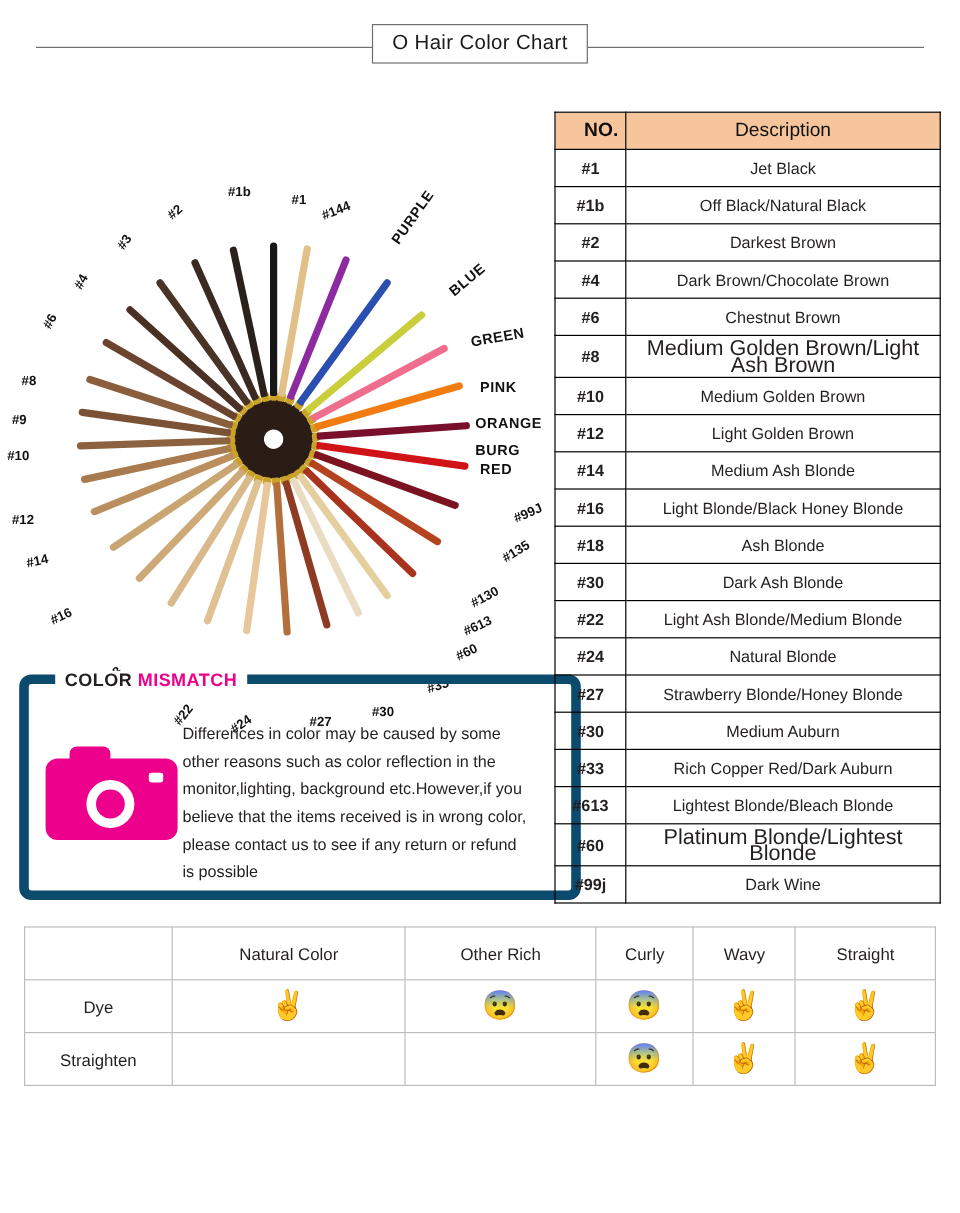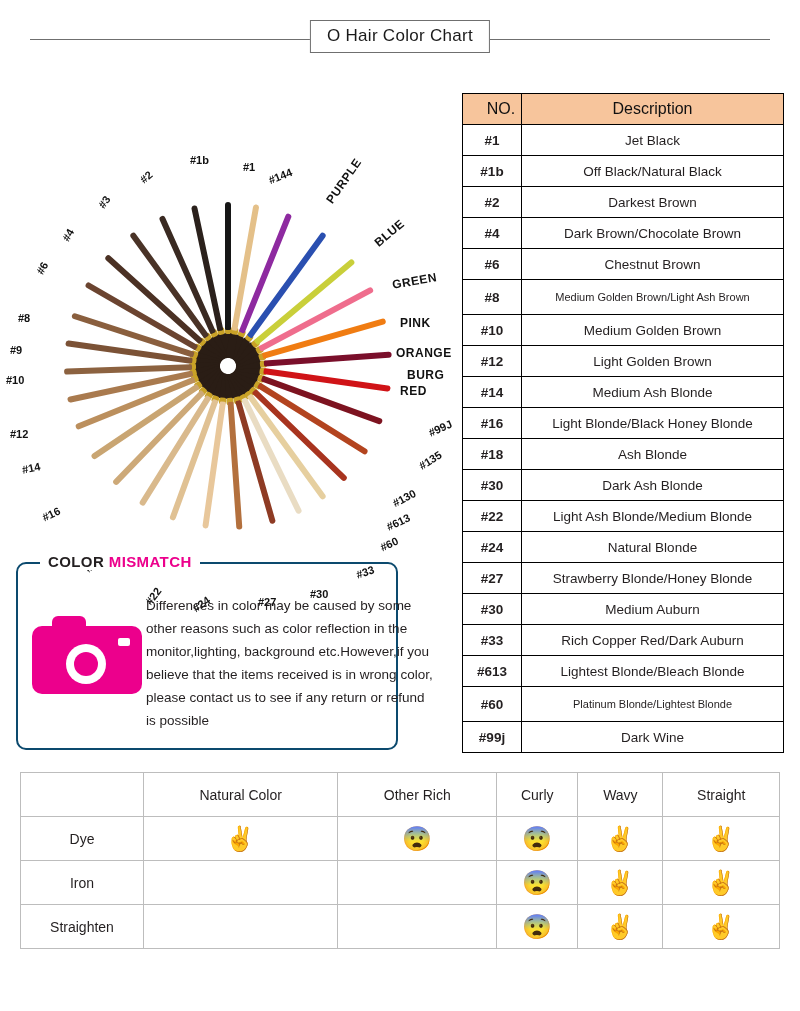--- a/index.html
+++ b/index.html
@@ -118,23 +118,23 @@
     font-size: 12px;
     font-weight: bold;
     letter-spacing: 0.5px;
   }
 
   
   .mismatch {
     position: absolute;
     left: 16px;
     top: 562px;
-    width: 382px;
+    width: 468px;
     height: 188px;
-    border: 2px solid #0c4a6e;
+    border: 8px solid #0c4a6e;
     border-radius: 10px;
     box-sizing: border-box;
   }
   .mismatch-title {
     position: absolute;
     left: 22px;
     top: -11px;
     background: #ffffff;
     padding: 0 8px;
     font-size: 15px;
@@ -210,31 +210,31 @@
     vertical-align: middle;
     padding: 0;
   }
   .desc-table thead th {
     background: #f7c59c;
     height: 30px;
     font-size: 16px;
     font-weight: normal;
     color: #111;
   }
-  .desc-table thead th.no-col { font-weight: normal; padding-left: 18px; }
+  .desc-table thead th.no-col { font-weight: bold; padding-left: 18px; }
   .desc-table td.no-col {
     width: 58px;
     font-weight: bold;
     font-size: 13.5px;
   }
   .desc-table td {
     height: 30px;
   }
   .desc-table td.desc-col.two-line {
-    font-size: 11px;
+    font-size: 18px;
     line-height: 14px;
     padding: 2px 2px;
   }
 
   
   .warm-wrap {
     position: absolute;
     left: 20px;
     top: 772px;
     width: 760px;
@@ -424,21 +424,21 @@
       <div class="root"></div>
       <div class="ring"></div>
       <div class="hair tip" style="background: linear-gradient(90deg, rgb(208, 19, 23) 0%, rgb(208, 19, 23) 70%, rgb(208, 19, 23) 100%);"></div>
     </div>
     <div class="lbl word" style="left: 400px; top: 318px;">RED</div>
     <div class="strand" style="left: 228px; top: 300px; transform: rotate(-4deg);">
       <div class="root"></div>
       <div class="ring"></div>
       <div class="hair tip" style="background: linear-gradient(90deg, rgb(122, 15, 43) 0%, rgb(122, 15, 43) 70%, rgb(122, 15, 43) 100%);"></div>
     </div>
-    <div class="lbl word" style="left: 407px; top: 302px;">BURG</div>
+    <div class="lbl word" style="left: 396px; top: 302px;">BURG</div>
     <div class="strand" style="left: 228px; top: 300px; transform: rotate(-16deg);">
       <div class="root"></div>
       <div class="ring"></div>
       <div class="hair tip" style="background: linear-gradient(90deg, rgb(240, 124, 18) 0%, rgb(240, 124, 18) 70%, rgb(240, 124, 18) 100%);"></div>
     </div>
     <div class="lbl word" style="left: 396px; top: 280px;">ORANGE</div>
     <div class="strand" style="left: 228px; top: 300px; transform: rotate(-28deg);">
       <div class="root"></div>
       <div class="ring"></div>
       <div class="hair tip" style="background: linear-gradient(90deg, rgb(239, 109, 141) 0%, rgb(239, 109, 141) 70%, rgb(239, 109, 141) 100%);"></div>
@@ -590,28 +590,20 @@
     <tbody id="warm-body">
         <tr>
           <td class="rowhead">Dye</td>
           <td><span class="emoji">✌️</span></td>
           <td><span class="emoji">😨</span></td>
           <td><span class="emoji">😨</span></td>
           <td><span class="emoji">✌️</span></td>
           <td><span class="emoji">✌️</span></td>
         </tr>
         <tr>
-          <td class="rowhead">Iron</td>
-          <td></td>
-          <td></td>
-          <td><span class="emoji">😨</span></td>
-          <td><span class="emoji">✌️</span></td>
-          <td><span class="emoji">✌️</span></td>
-        </tr>
-        <tr>
           <td class="rowhead">Straighten</td>
           <td></td>
           <td></td>
           <td><span class="emoji">😨</span></td>
           <td><span class="emoji">✌️</span></td>
           <td><span class="emoji">✌️</span></td>
         </tr>
       </tbody>
   </table>
 </div>

